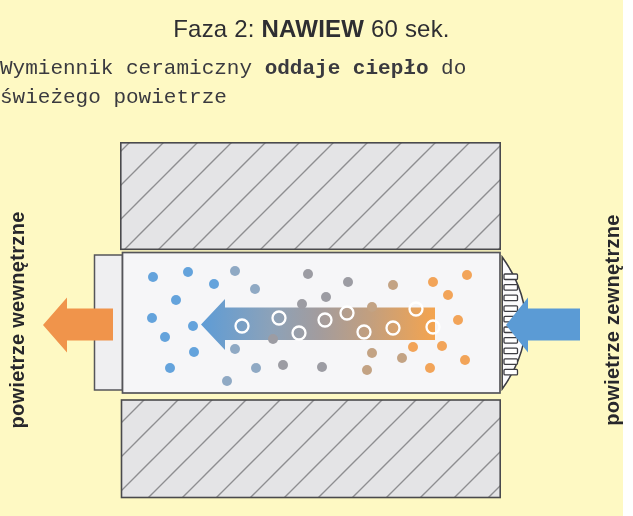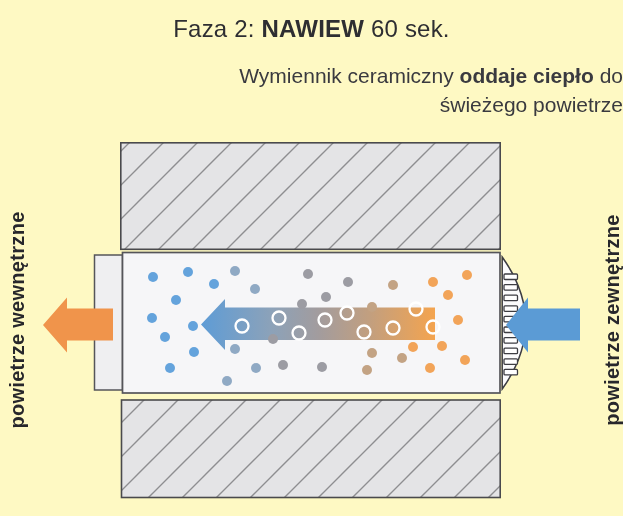--- a/index.html
+++ b/index.html
@@ -5,22 +5,22 @@
   html,body{margin:0;padding:0;background:#ffffff;}
   .stage{
     position:relative;width:623px;height:516px;background:#fef9c3;overflow:hidden;
     font-family:"Liberation Sans",sans-serif;color:#2e2e32;
   }
   .title{
     position:absolute;top:15px;left:0;width:100%;text-align:center;
     font-size:24px;letter-spacing:.2px;color:#2e2e32;
   }
   .subtitle{
-    position:absolute;top:61px;left:0;width:100%;text-align:right;
-    font-size:21px;line-height:29px;color:#3a3a3f;
+    position:absolute;top:54px;left:0;width:100%;text-align:left;
+    font-size:21px;line-height:29px;color:#3a3a3f;font-family:Liberation Mono, monospace;
   }
   .bold{font-weight:700;}
   .v-label{
     position:absolute;white-space:nowrap;font-weight:700;font-size:20px;
     letter-spacing:.3px;color:#27272b;
     transform:translate(-50%,-50%) rotate(-90deg);
   }
   .v-label.left{left:17px;top:320px;}
   .v-label.right{left:612px;top:320px;}
   svg.diagram{position:absolute;left:0;top:0;}

